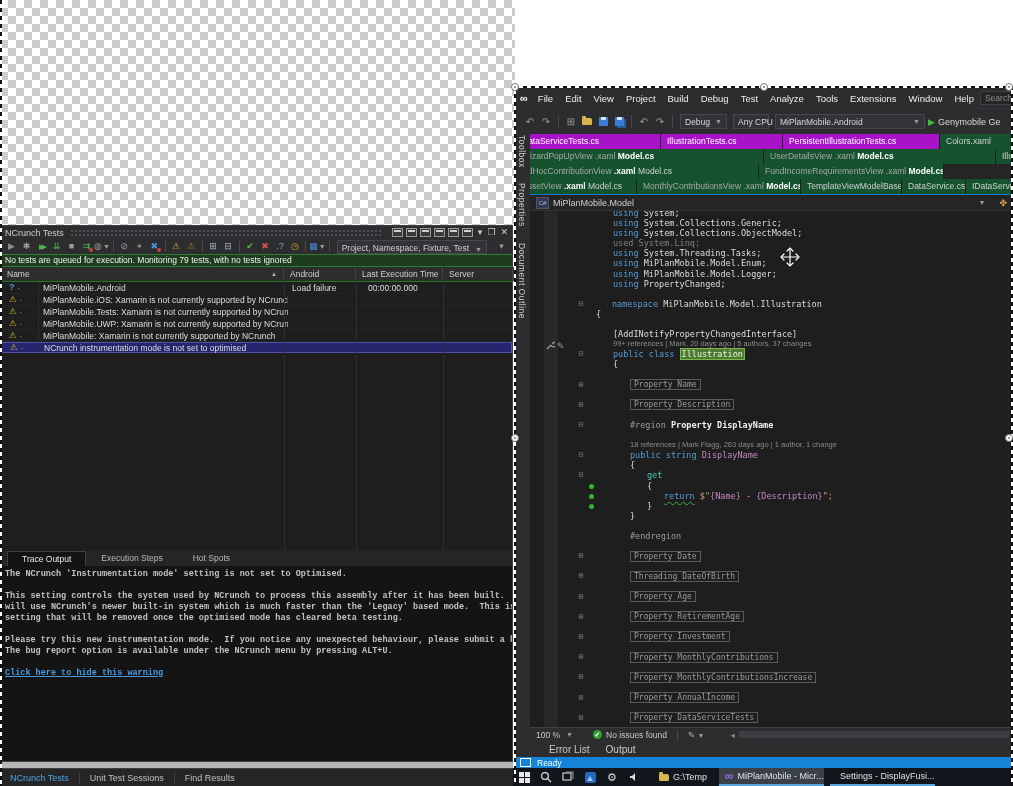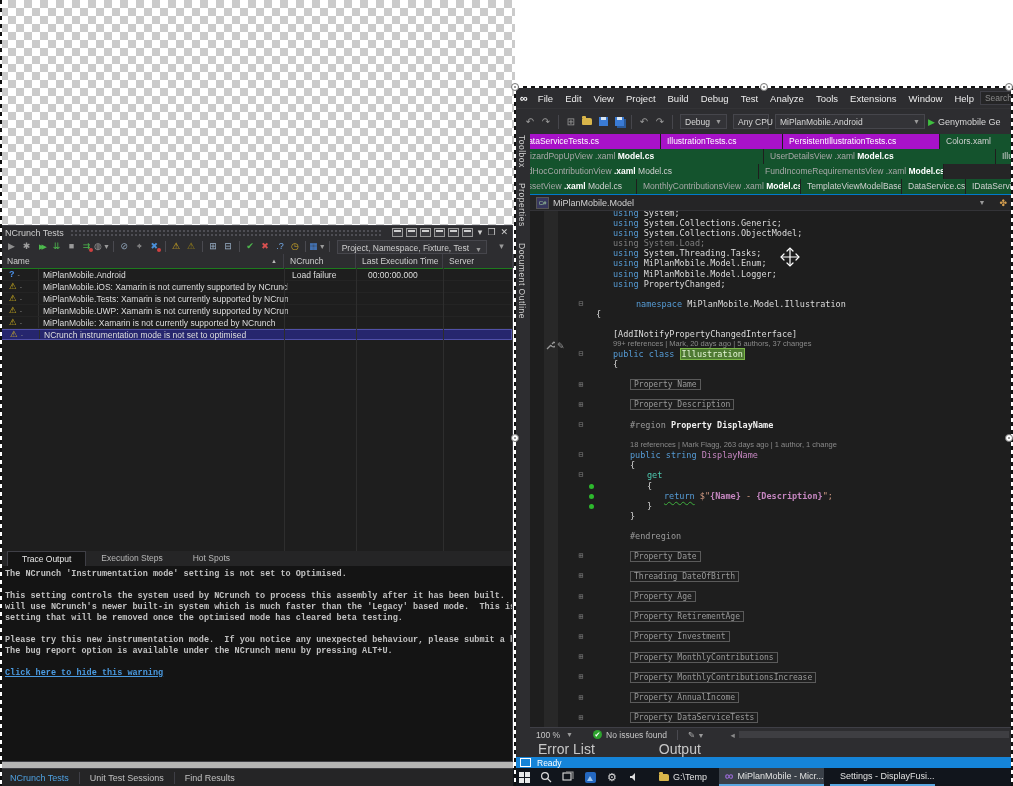--- a/index.html
+++ b/index.html
@@ -96,32 +96,32 @@
   .vs-editor{position:absolute;left:14px;top:122px;right:0;height:517px;background:#1e1e1e;overflow:hidden;}
   .glyphcol{position:absolute;left:14px;top:0;width:14px;height:100%;background:#282828;}
   #codelines{position:absolute;left:0;top:-2px;right:0;font-family:"DejaVu Sans Mono",monospace;font-size:8.5px;line-height:10.1px;color:#dcdcdc;}
   .cl{height:10.1px;display:flex;align-items:center;white-space:pre;}
   .cl .fold{flex:none;width:14px;margin-left:44px;color:#808080;font-size:8px;text-align:center;}
   .cl .gdot{flex:none;width:8px;height:10px;position:relative;}
   .cl .gdot.on:after{content:"";position:absolute;left:1px;top:3px;width:5px;height:5px;border-radius:50%;background:#2db82d;}
   .cl .ct{white-space:pre;}
   .tk-kw{color:#569cd6;} .tk-pl{color:#dcdcdc;} .tk-dim{color:#7f7f7f;} .tk-pp{color:#9b9b9b;}
   .tk-bold{color:#f0f0f0;font-weight:bold;} .tk-prop{color:#c586c0;} .tk-get{color:#4ec9b0;}
-  .tk-str{color:#d69d85;} .tk-intp{color:#c586c0;font-weight:bold;}
+  .tk-str{color:#d69d85;} .tk-intp{color:#c586c0;}
   .tk-ret{color:#569cd6;text-decoration:underline wavy #3faf3f;text-underline-offset:2px;}
   .tk-hl{background:#4f7a33;border:1px solid #7ab648;color:#e4f5d6;padding:0 1px;}
   .cl.lens{color:#8a8a8a;font-family:"Liberation Sans",sans-serif;font-size:7.5px;}
   .cbox{display:inline-block;border:1px solid #5a5a5a;color:#9a9a9a;padding:0 3px;line-height:9px;font-size:8px;}
   .quickfix{position:absolute;left:16px;top:131px;color:#9a9a9a;font-size:9px;display:flex;gap:2px;z-index:6;}
 
   .vs-bottombar{position:absolute;left:14px;top:639px;right:0;height:14px;background:#2d2d30;border-top:1px solid #3f3f46;display:flex;align-items:center;font-size:8.5px;color:#c8c8c8;box-sizing:border-box;}
   .zoomsel{display:flex;align-items:center;padding:0 6px;}
   .okdot{width:9px;height:9px;border-radius:50%;background:#2da32d;color:#fff;font-size:7px;line-height:9px;text-align:center;margin:0 4px 0 14px;}
   .vbar{width:1px;height:10px;background:#4a4a50;margin:0 10px;}
-  .vs-paneltabs{position:absolute;left:14px;top:653px;right:0;height:16px;background:#2d2d30;display:flex;align-items:center;font-size:14px;color:#c8c8c8;gap:48px;}
+  .vs-paneltabs{position:absolute;left:25px;top:653px;right:0;height:16px;background:#2d2d30;display:flex;align-items:center;font-size:10px;color:#c8c8c8;}
   .vs-ptab{padding:0 8px;}
   .vs-ready{position:absolute;left:0;top:669px;right:0;height:11px;background:#1584d8;color:#ffffff;font-size:8.5px;display:flex;align-items:center;}
   .readybox{width:9px;height:7px;border:1px solid #fff;margin:0 6px 0 4px;}
 
   
   .movecur{left:779px;top:246px;z-index:55;}
 
   
   #taskbar{left:513px;top:768px;width:500px;height:18px;background:#11151c;display:flex;align-items:center;color:#e0e0e0;font-size:9px;}
   .tb-ic{width:22px;height:18px;display:flex;align-items:center;justify-content:center;}
@@ -237,23 +237,24 @@
           <span style="color: rgb(74, 134, 216);">▦</span>
           <span class="nc-dd">▼</span>
         </span>
         <span class="nc-sep"></span>
         <span class="nc-combo">
           <span>Project, Namespace, Fixture, Test</span>
           <span class="arr">▼</span>
         </span>
         <span class="nc-ic" style="color: rgb(154, 154, 154); margin-left: 8px;">▾</span>
       </div>
+    <div class="nc-strip">No tests are queued for execution.  Monitoring 79 tests, with no tests ignored</div>
     <div class="nc-headrow" id="nc-heads">
         <span class="nc-hcell" style="flex: 0 0 283px;">Name<span class="nc-sort">▲</span></span>
-        <span class="nc-hcell" style="flex: 0 0 72px;">NCrunch</span>
+        <span class="nc-hcell" style="flex: 0 0 72px;">Android</span>
         <span class="nc-hcell" style="flex: 0 0 87px;">Last Execution Time</span>
         <span class="nc-hcell" style="flex: 0 0 71px;">Server</span>
       </div>
     <div class="nc-rows" id="nc-rows">
         <div class="nc-row">
           <span class="nc-rowicon">
             <span class="q-g">?</span>
             <span class="dash-g">-</span>
           </span>
           <span class="nc-cname">MiPlanMobile.Android</span>
@@ -415,27 +416,27 @@
         <span class="bc-gear">✤</span>
       </span>
     </div>
 
     <div class="vs-editor">
       <div class="glyphcol"></div>
       <div id="codelines">
           <div class="cl"><span class="fold"></span><span class="gdot"></span><span class="ct" style="padding-left: 17px;"><span class="tk-kw">using </span><span class="tk-pl">System;</span></span></div>
           <div class="cl"><span class="fold"></span><span class="gdot"></span><span class="ct" style="padding-left: 17px;"><span class="tk-kw">using </span><span class="tk-pl">System.Collections.Generic;</span></span></div>
           <div class="cl"><span class="fold"></span><span class="gdot"></span><span class="ct" style="padding-left: 17px;"><span class="tk-kw">using </span><span class="tk-pl">System.Collections.ObjectModel;</span></span></div>
-          <div class="cl"><span class="fold"></span><span class="gdot"></span><span class="ct" style="padding-left: 17px;"><span class="tk-dim">using System.Load;</span></span></div>
+          <div class="cl"><span class="fold"></span><span class="gdot"></span><span class="ct" style="padding-left: 17px;"><span class="tk-dim">used System.Linq;</span></span></div>
           <div class="cl"><span class="fold"></span><span class="gdot"></span><span class="ct" style="padding-left: 17px;"><span class="tk-kw">using </span><span class="tk-pl">System.Threading.Tasks;</span></span></div>
           <div class="cl"><span class="fold"></span><span class="gdot"></span><span class="ct" style="padding-left: 17px;"><span class="tk-kw">using </span><span class="tk-pl">MiPlanMobile.Model.Enum;</span></span></div>
           <div class="cl"><span class="fold"></span><span class="gdot"></span><span class="ct" style="padding-left: 17px;"><span class="tk-kw">using </span><span class="tk-pl">MiPlanMobile.Model.Logger;</span></span></div>
           <div class="cl"><span class="fold"></span><span class="gdot"></span><span class="ct" style="padding-left: 17px;"><span class="tk-kw">using </span><span class="tk-pl">PropertyChanged;</span></span></div>
           <div class="cl"><span class="fold"></span><span class="gdot"></span><span class="ct" style="padding-left: 0px;"></span></div>
-          <div class="cl"><span class="fold">⊟</span><span class="gdot"></span><span class="ct" style="padding-left: 16px; margin-left: 24px;"><span class="tk-kw">namespace </span><span class="tk-pl">MiPlanMobile.Model.Illustration</span></span></div>
+          <div class="cl"><span class="fold">⊟</span><span class="gdot"></span><span class="ct" style="padding-left: 16px;"><span class="tk-kw">namespace </span><span class="tk-pl">MiPlanMobile.Model.Illustration</span></span></div>
           <div class="cl"><span class="fold"></span><span class="gdot"></span><span class="ct" style="padding-left: 0px;"><span class="tk-pl">{</span></span></div>
           <div class="cl"><span class="fold"></span><span class="gdot"></span><span class="ct" style="padding-left: 0px;"></span></div>
           <div class="cl"><span class="fold"></span><span class="gdot"></span><span class="ct" style="padding-left: 17px;"><span class="tk-pl">[AddINotifyPropertyChangedInterface]</span></span></div>
           <div class="cl lens"><span class="fold"></span><span class="gdot"></span><span class="ct" style="padding-left: 17px;">99+ references | Mark, 20 days ago | 5 authors, 37 changes</span></div>
           <div class="cl"><span class="fold">⊟</span><span class="gdot"></span><span class="ct" style="padding-left: 17px; text-align: right;"><span class="tk-kw">public class </span><span class="tk-hl">Illustration</span></span></div>
           <div class="cl"><span class="fold"></span><span class="gdot"></span><span class="ct" style="padding-left: 17px;"><span class="tk-pl">{</span></span></div>
           <div class="cl"><span class="fold"></span><span class="gdot"></span><span class="ct" style="padding-left: 0px;"></span></div>
           <div class="cl"><span class="fold">⊞</span><span class="gdot"></span><span class="ct" style="padding-left: 34px;"><span class="cbox">Property Name</span></span></div>
           <div class="cl"><span class="fold"></span><span class="gdot"></span><span class="ct" style="padding-left: 0px;"></span></div>
           <div class="cl"><span class="fold">⊞</span><span class="gdot"></span><span class="ct" style="padding-left: 34px;"><span class="cbox">Property Description</span></span></div>

